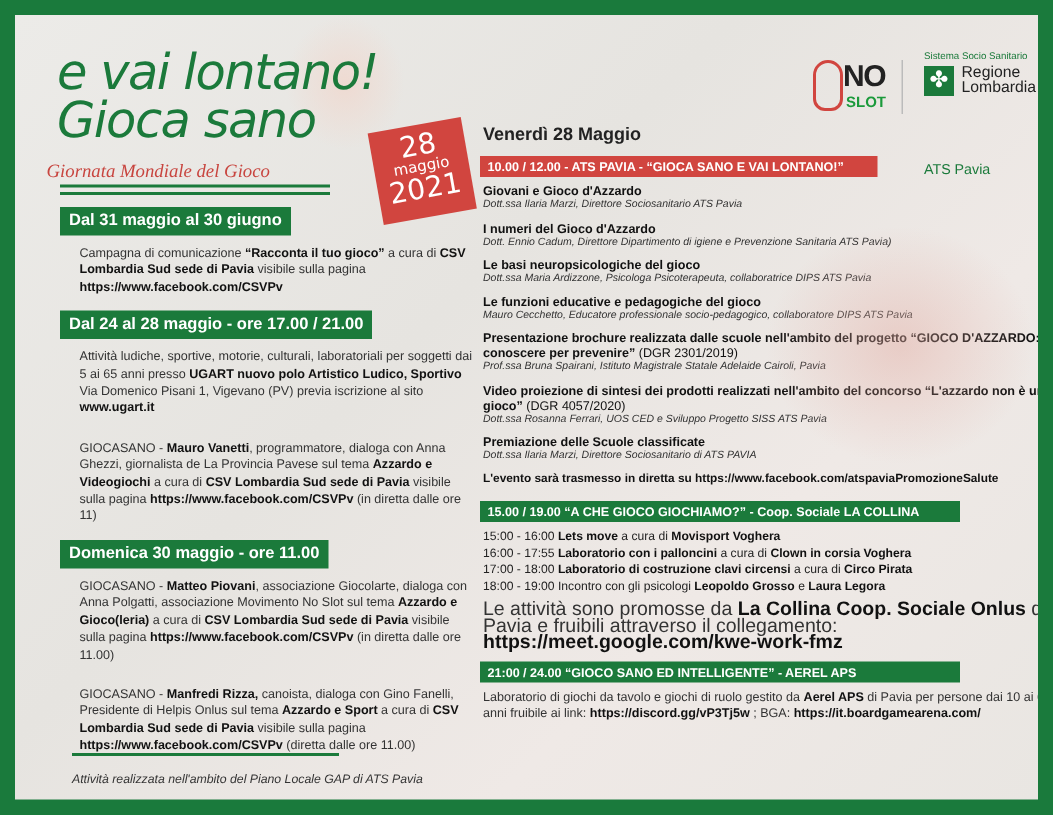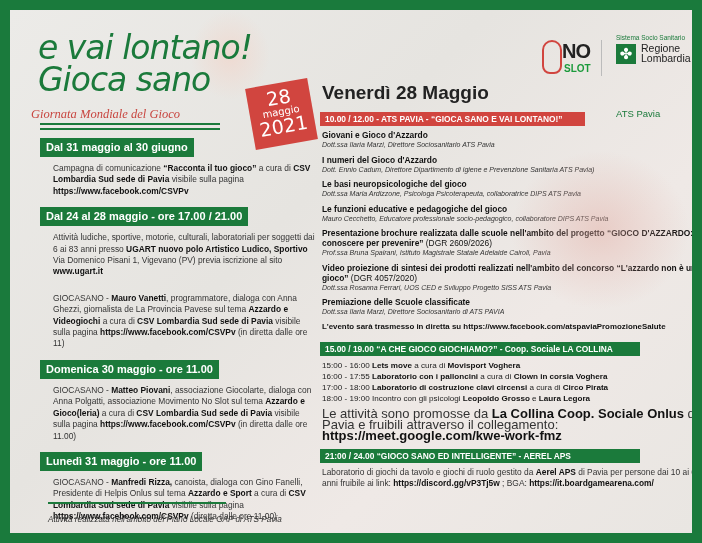--- a/index.html
+++ b/index.html
@@ -48,21 +48,21 @@
   .noslot { position: absolute; left: 14px; top: 10px; width: 50px; height: 40px; }
   .noslot .face { position: absolute; left: 0; top: 2px; width: 20px; height: 34px; border: 2.5px solid #d1453f; border-radius: 10px 10px 8px 8px; }
   .noslot .no { position: absolute; left: 20px; top: 2px; font-size: 20px; font-weight: bold; color: #222; letter-spacing: -1px; }
   .noslot .slot { position: absolute; left: 22px; top: 25px; font-size: 10px; font-weight: bold; color: #1b9a3b; }
   .vsep { position: absolute; left: 73px; top: 12px; width: 1px; height: 36px; background: #bbb; }
   .rl-top { position: absolute; left: 88px; top: 6px; font-size: 6.5px; color: #1b7a3b; }
   .rl-icon { position: absolute; left: 88px; top: 16px; width: 20px; height: 20px; background: #1b7a3b; color: #fff; text-align: center; font-size: 15px; line-height: 20px; }
   .rl-name { position: absolute; left: 113px; top: 15px; font-size: 10.5px; line-height: 10px; color: #222; }
   .rl-ats { position: absolute; left: 88px; top: 40px; font-size: 9.5px; color: #1b7a3b; margin-top: 40px; }
   .right-col { position: absolute; left: 312px; top: 72px; width: 380px; }
-  .day-title { font-size: 19px; font-weight: bold; color: #222; margin-bottom: 8px; }
+  .day-title { font-size: 12px; font-weight: bold; color: #222; margin-bottom: 8px; }
   .bar-red {
     background: #d1453f; color: #fff; font-weight: bold; font-size: 8.4px; height: 14px; line-height: 14px;
     padding: 0 5px; width: 265px; margin-left: -2px; margin-bottom: 4px;
   }
   .bar-green {
     background: #1b7a3b; color: #fff; font-weight: bold; font-size: 8.4px; height: 14px; line-height: 14px;
     padding: 0 5px; width: 320px; margin-left: -2px; margin-bottom: 4px;
   }
   .talk { margin-bottom: 5px; }
   .talk .t { font-size: 8.4px; font-weight: bold; color: #111; line-height: 10px; }
@@ -92,25 +92,24 @@
   <div class="date-badge">
     <span class="d">28</span>
     <span class="m">maggio</span>
     <span class="y">2021</span>
   </div>
 
   <div class="left-col" id="left-col">
       <div><div class="sec-head">Dal 31 maggio al 30 giugno</div></div>
       <div class="sec-body"><span>Campagna di comunicazione </span><b>“Racconta il tuo gioco”</b><span> a cura di </span><b>CSV Lombardia Sud sede di Pavia</b><span> visibile sulla pagina </span><b>https://www.facebook.com/CSVPv</b></div>
       <div><div class="sec-head">Dal 24 al 28 maggio - ore 17.00 / 21.00</div></div>
-      <div class="sec-body"><span>Attività ludiche, sportive, motorie, culturali, laboratoriali per soggetti dai 6 ai 83 anni presso </span><b>UGART nuovo polo Artistico Ludico, Sportivo</b><span> Via Domenico Pisani 1, Vigevano (PV) previa iscrizione al sito </span><b>www.ugart.it</b></div>
+      <div class="sec-body"><span>Attività ludiche, sportive, motorie, culturali, laboratoriali per soggetti dai 5 ai 65 anni presso </span><b>UGART nuovo polo Artistico Ludico, Sportivo</b><span> Via Domenico Pisani 1, Vigevano (PV) previa iscrizione al sito </span><b>www.ugart.it</b></div>
       <div class="sec-body"><span>GIOCASANO - </span><b>Mauro Vanetti</b><span>, programmatore, dialoga con Anna Ghezzi, giornalista de La Provincia Pavese sul tema </span><b>Azzardo e Videogiochi</b><span> a cura di </span><b>CSV Lombardia Sud sede di Pavia</b><span> visibile sulla pagina </span><b>https://www.facebook.com/CSVPv</b><span> (in diretta dalle ore 11)</span></div>
       <div><div class="sec-head">Domenica 30 maggio - ore 11.00</div></div>
       <div class="sec-body"><span>GIOCASANO - </span><b>Matteo Piovani</b><span>, associazione Giocolarte, dialoga con Anna Polgatti, associazione Movimento No Slot sul tema </span><b>Azzardo e Gioco(leria)</b><span> a cura di </span><b>CSV Lombardia Sud sede di Pavia</b><span> visibile sulla pagina </span><b>https://www.facebook.com/CSVPv</b><span> (in diretta dalle ore 11.00)</span></div>
-      <div><div class="sec-head">Lunedì 31 maggio - ore 11.00</div></div>
       <div class="sec-body"><span>GIOCASANO - </span><b>Manfredi Rizza,</b><span> canoista, dialoga con Gino Fanelli, Presidente di Helpis Onlus sul tema </span><b>Azzardo e Sport</b><span> a cura di </span><b>CSV Lombardia Sud sede di Pavia</b><span> visibile sulla pagina </span><b>https://www.facebook.com/CSVPv</b><span> (diretta dalle ore 11.00)</span></div>
     </div>
 
   <div class="rule" style="left:38px; top:492px; width:178px;"></div>
   <div class="footnote">Attività realizzata nell'ambito del Piano Locale GAP di ATS Pavia</div>
 
   <div class="logos" style="left:518px; top:18px;">
     <div class="noslot">
       <div class="face"></div>
       <div class="no">NO</div>
@@ -140,21 +139,21 @@
         </div>
         <div class="talk">
           <div class="t">Le basi neuropsicologiche del gioco</div>
           <div class="s">Dott.ssa Maria Ardizzone, Psicologa Psicoterapeuta, collaboratrice DIPS ATS Pavia</div>
         </div>
         <div class="talk">
           <div class="t">Le funzioni educative e pedagogiche del gioco</div>
           <div class="s">Mauro Cecchetto, Educatore professionale socio-pedagogico, collaboratore DIPS ATS Pavia</div>
         </div>
         <div class="talk">
-          <div class="t">Presentazione brochure realizzata dalle scuole nell'ambito del progetto “GIOCO D'AZZARDO: conoscere per prevenire”<span class="n"> (DGR 2609/2026)</span></div>
+          <div class="t">Presentazione brochure realizzata dalle scuole nell'ambito del progetto “GIOCO D'AZZARDO: conoscere per prevenire”<span class="n"> (DGR 2301/2019)</span></div>
           <div class="s">Prof.ssa Bruna Spairani, Istituto Magistrale Statale Adelaide Cairoli, Pavia</div>
         </div>
         <div class="talk">
           <div class="t">Video proiezione di sintesi dei prodotti realizzati nell'ambito del concorso “L'azzardo non è un gioco”<span class="n"> (DGR 4057/2020)</span></div>
           <div class="s">Dott.ssa Rosanna Ferrari, UOS CED e Sviluppo Progetto SISS ATS Pavia</div>
         </div>
         <div class="talk">
           <div class="t">Premiazione delle Scuole classificate</div>
           <div class="s">Dott.ssa Ilaria Marzi, Direttore Sociosanitario di ATS PAVIA</div>
         </div>

